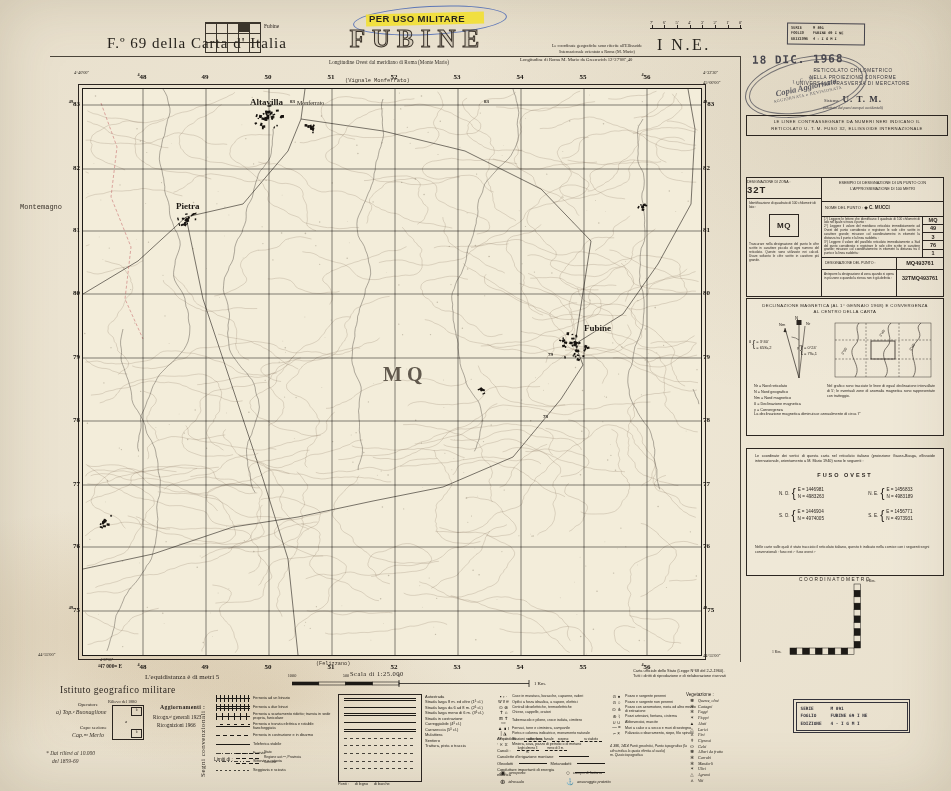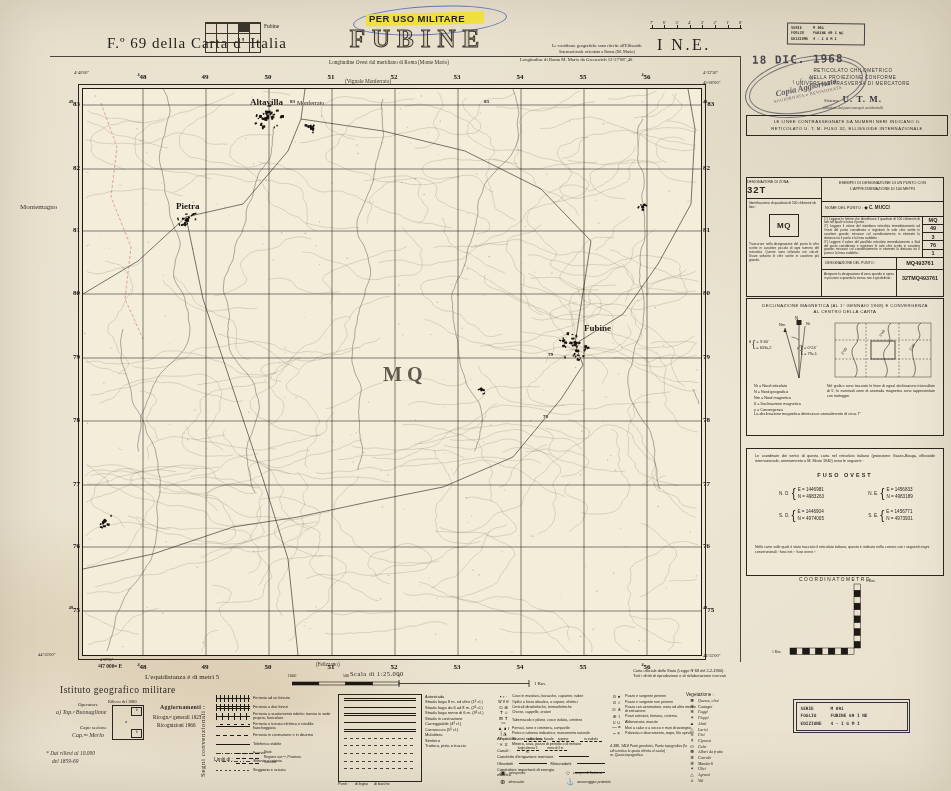--- a/index.html
+++ b/index.html
@@ -123,21 +123,21 @@
   
   .band-outer{left:78px;top:84px;width:626px;height:574px;border:.9px solid #2b2520;}
   .map-inner{left:82px;top:88px;width:618px;height:566px;border:1.3px solid #1d1a16;background:#f3edda;overflow:hidden;}
   .gnum{position:absolute;font-size:7px;font-weight:bold;color:#17130f;white-space:nowrap;}
   .gnum sup{font-size:4.2px;font-weight:bold;}
   .gt{transform:translateX(-50%);top:72px;}
   .gb{transform:translateX(-50%);top:662px;}
   .gl{left:56px;width:24px;text-align:right;transform:translateY(-55%);}
   .gr{left:703px;transform:translateY(-55%);}
   .cornerlbl{position:absolute;font-size:4.4px;color:#26221c;white-space:nowrap;}
-  .adjoin{position:absolute;font-size:5.4px;color:#3a332b;white-space:nowrap;}
+  .adjoin{position:absolute;font-size:5.4px;color:#3a332b;white-space:nowrap;font-family:Liberation Mono, monospace;}
   .map-label{position:absolute;font-weight:bold;color:#1d1914;white-space:nowrap;
      text-shadow:0 0 2px #f3edda,0 0 2px #f3edda;}
   .town{font-size:9px;}
   .town-sub{font-size:6px;font-weight:normal;}
   .grid-letters{font-size:20px;letter-spacing:5px;color:rgba(70,62,52,.85);font-weight:bold;}
   .grid-num{font-size:5px;font-weight:bold;color:#17130f;}
 
   
   .felizzano{left:316px;top:661px;font-size:5.2px;}
   .scala{left:350px;top:670px;font-size:6.5px;letter-spacing:.5px;}

